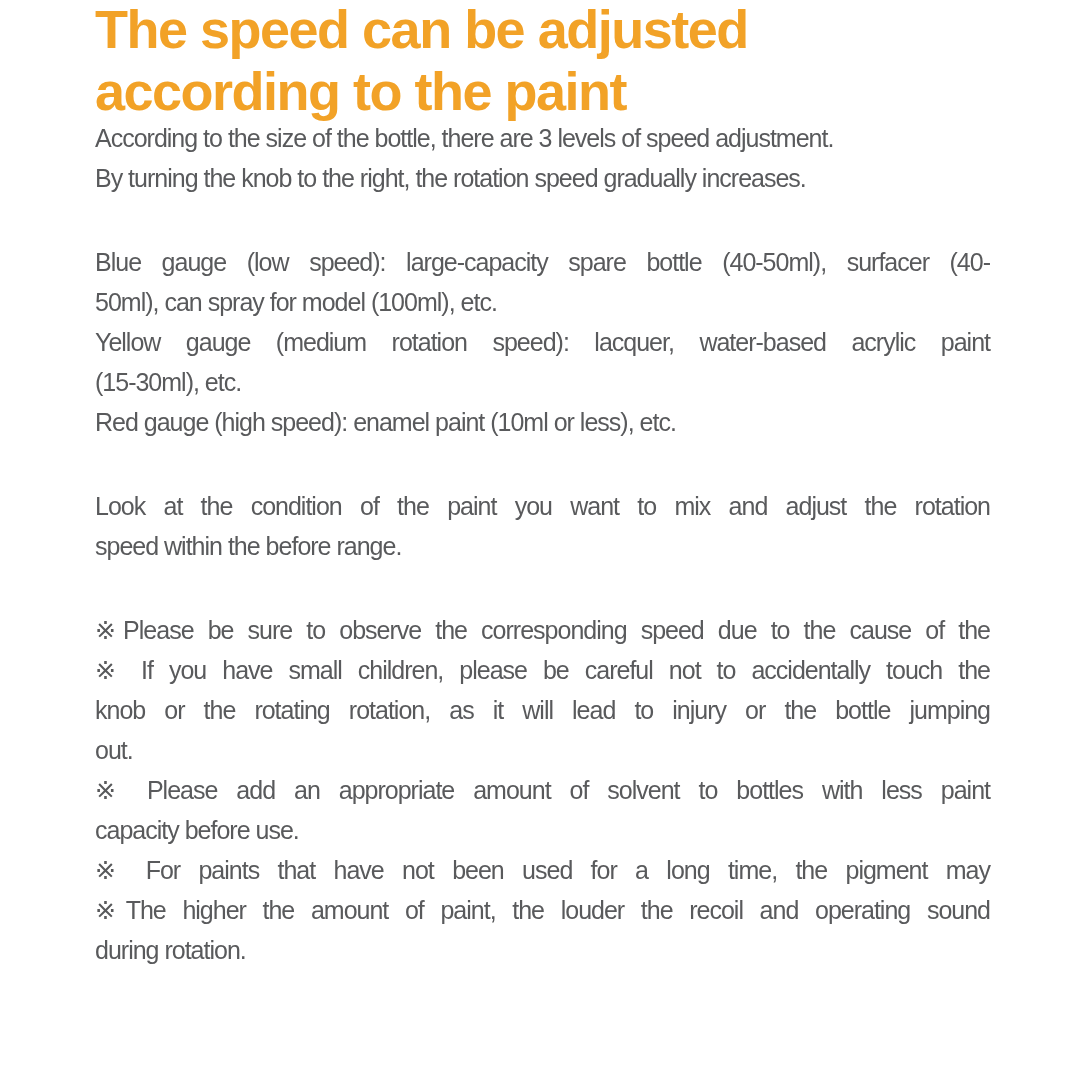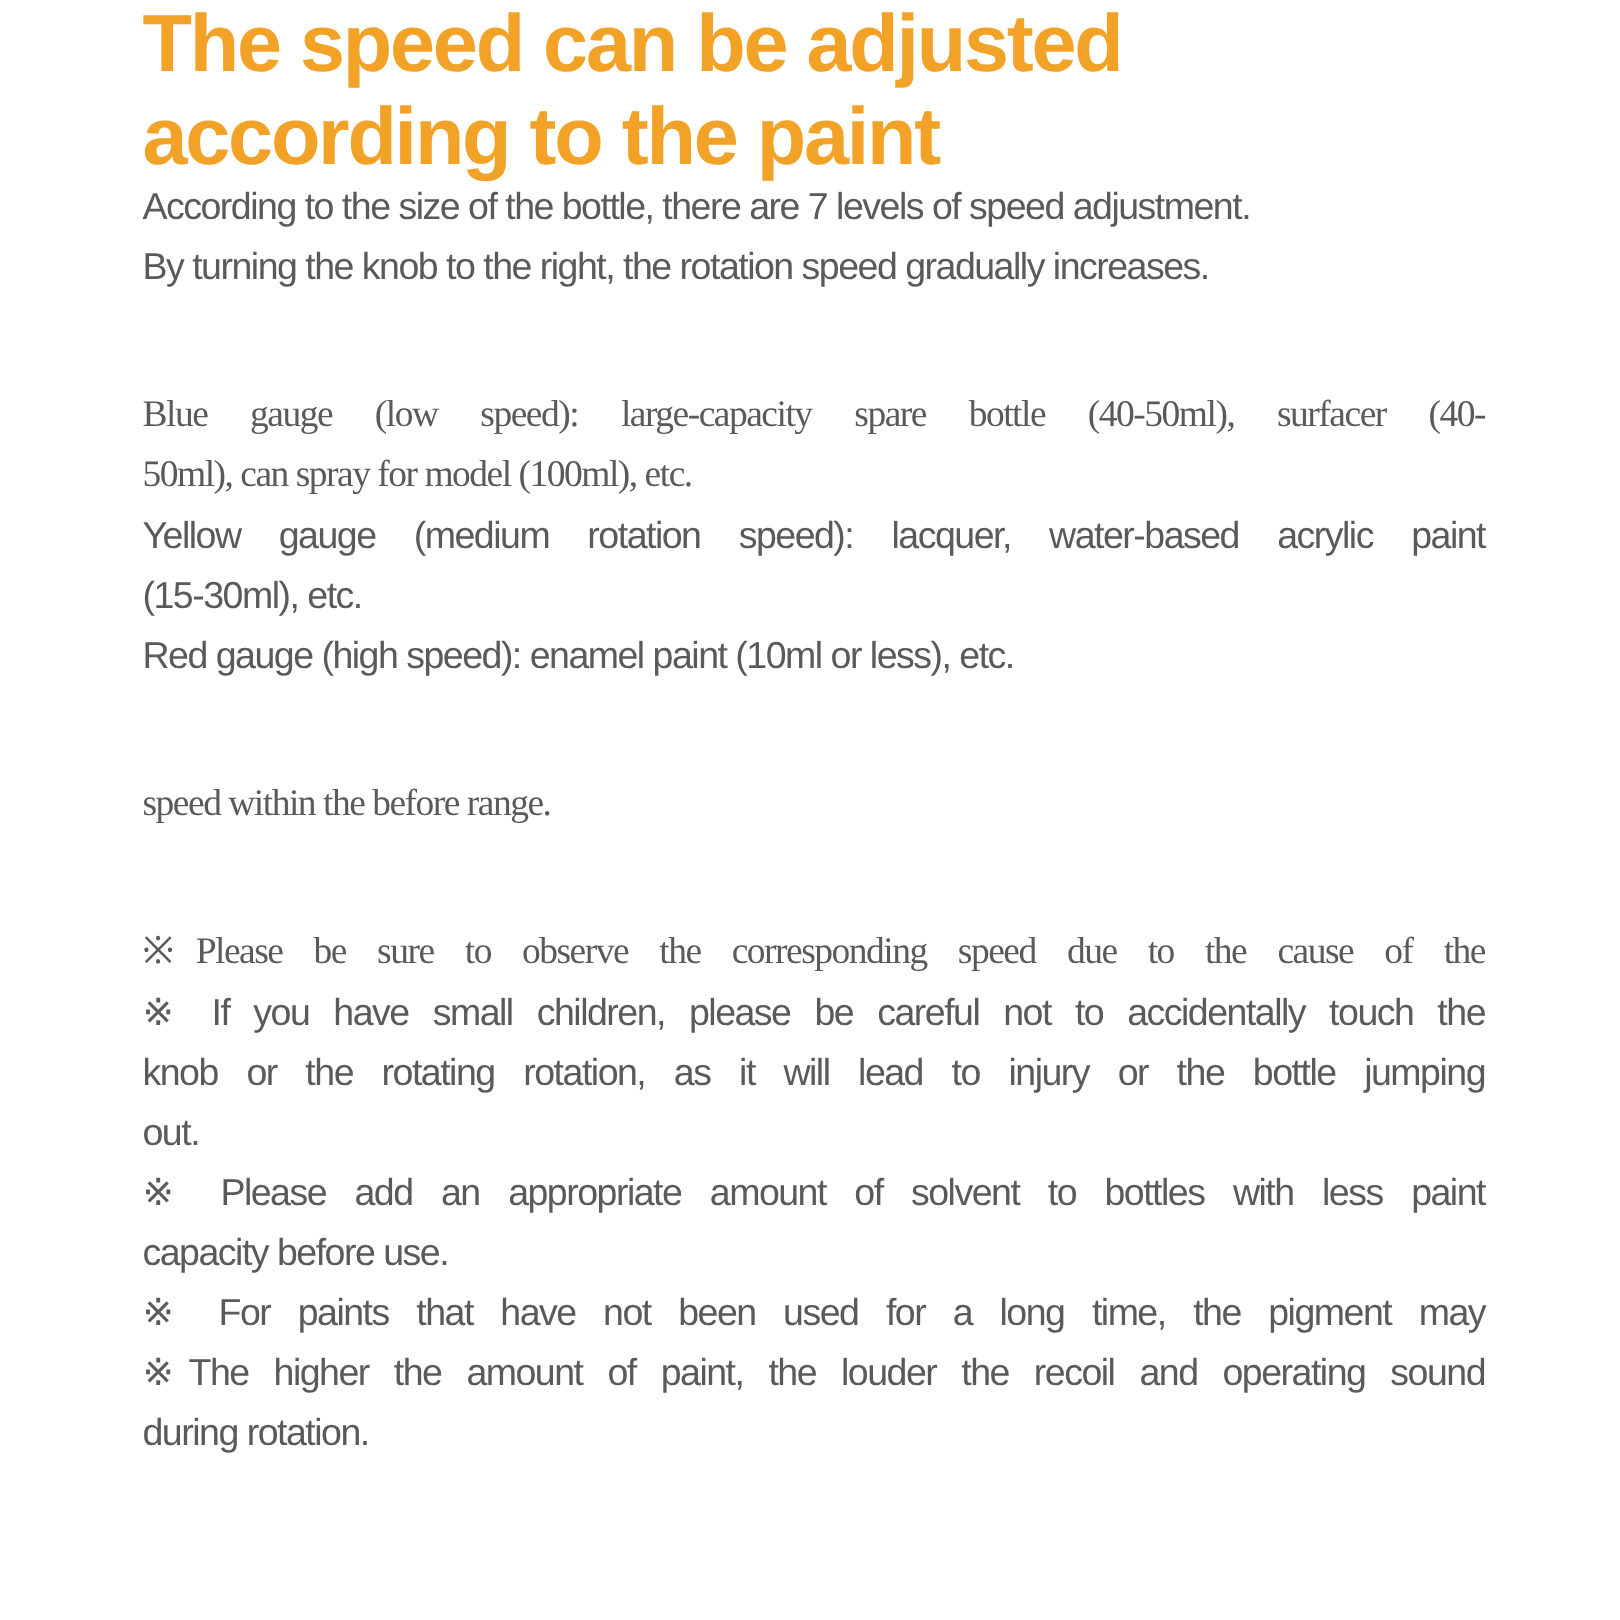--- a/index.html
+++ b/index.html
@@ -28,58 +28,59 @@
     letter-spacing: -1.5px;
     color: #F2A227;
   }
   .body-text {
     color: #595A5C;
     font-size: 25px;
     line-height: 40px;
     letter-spacing: -1px;
   }
   .para { margin: 0; }
-  .para.gap { margin-top: 59px; font-family: Liberation Serif, serif; }
+  .para.gap { margin-top: 44px; }
   .line {
     white-space: normal;
     text-align: left;
   }
   
   .line.just {
     text-align: justify;
     text-align-last: justify;
   }
 </style>
 </head>
 <body>
 
 <div class="page">
   <h1 class="title">
     <div>The speed can be adjusted</div>
     <div>according to the paint</div>
   </h1>
   <div class="body-text" id="paragraphs">
       <div class="para">
-        <div class="line">According to the size of the bottle, there are 7 levels of speed adjustment.</div>
+        <div class="line">According to the size of the bottle, there are 3 levels of speed adjustment.</div>
       </div>
       <div class="para">
         <div class="line">By turning the knob to the right, the rotation speed gradually increases.</div>
       </div>
       <div class="para gap">
         <div class="line just">Blue gauge (low speed): large-capacity spare bottle (40-50ml), surfacer (40-</div>
         <div class="line">50ml), can spray for model (100ml), etc.</div>
       </div>
       <div class="para">
         <div class="line just">Yellow gauge (medium rotation speed): lacquer, water-based acrylic paint</div>
         <div class="line">(15-30ml), etc.</div>
       </div>
       <div class="para">
         <div class="line">Red gauge (high speed): enamel paint (10ml or less), etc.</div>
       </div>
       <div class="para gap">
+        <div class="line just">Look at the condition of the paint you want to mix and adjust the rotation</div>
         <div class="line">speed within the before range.</div>
       </div>
       <div class="para gap">
         <div class="line just">※Please be sure to observe the corresponding speed due to the cause of the</div>
       </div>
       <div class="para">
         <div class="line just">※ If you have small children, please be careful not to accidentally touch the</div>
         <div class="line just">knob or the rotating rotation, as it will lead to injury or the bottle jumping</div>
         <div class="line">out.</div>
       </div>

